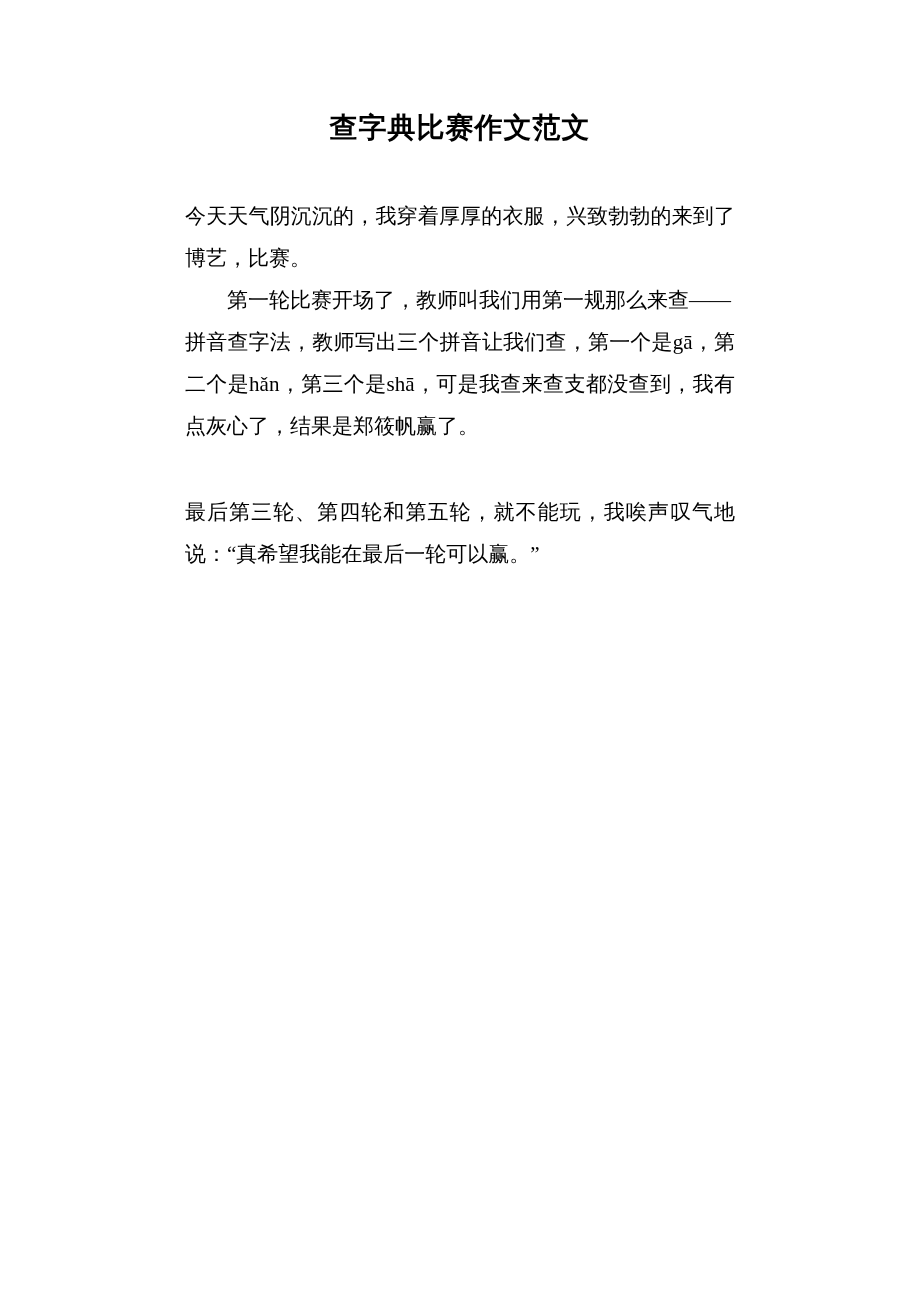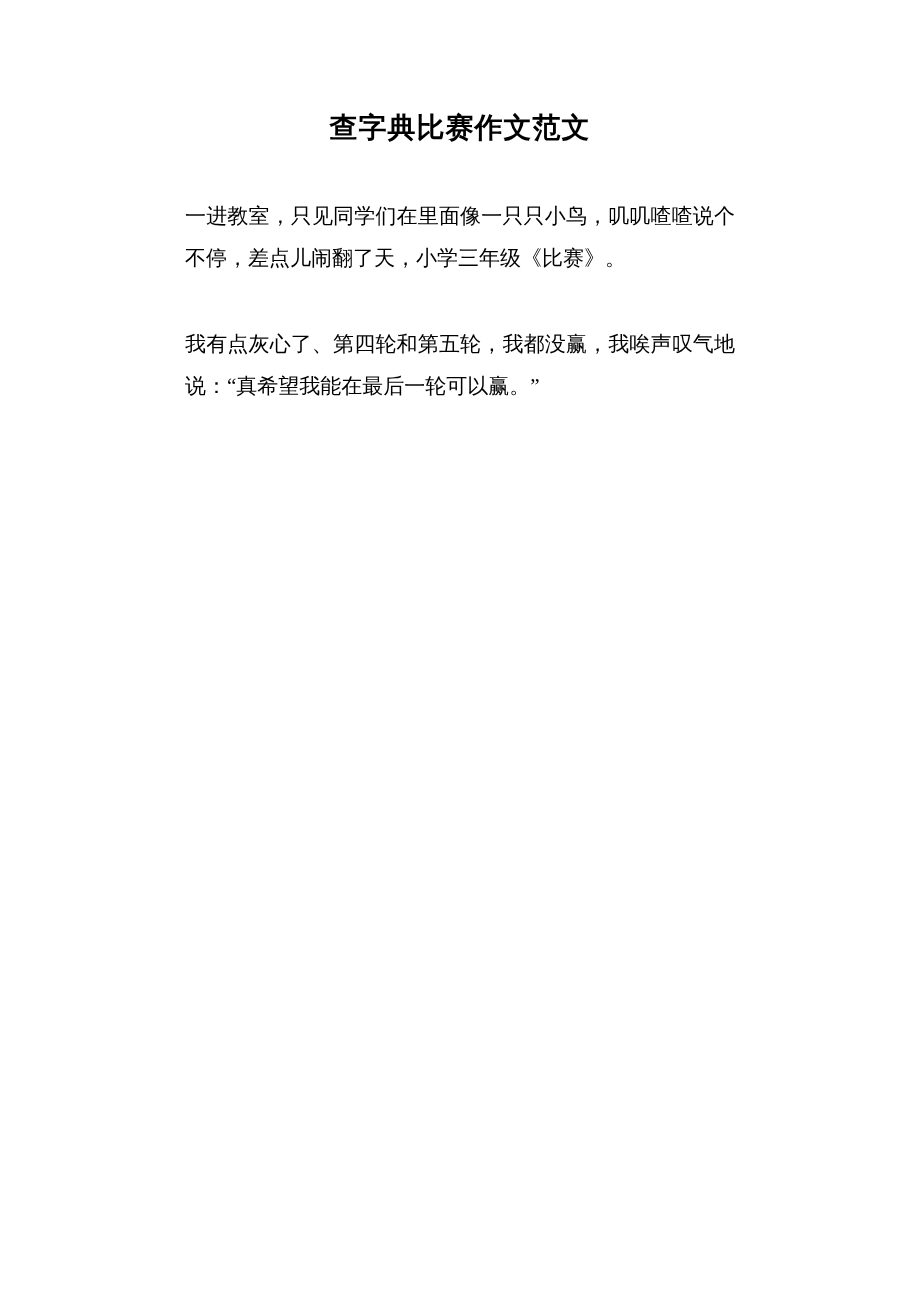--- a/index.html
+++ b/index.html
@@ -42,20 +42,22 @@
   .para.indent-first {
     text-indent: 2em;
   }
 </style>
 </head>
 <body>
 
 <div class="page">
   <h1 class="doc-title">查字典比赛作文范文</h1>
 
-
-  <p class="para">一进教室，只见同学们在里面像一只只小鸟，叽叽喳喳说个不停，差点儿闹翻了天，小学三年级《比赛》。</p>
+  <p class="para">今天天气阴沉沉的，我穿着厚厚的衣服，兴致勃勃的来到了博艺，比赛。</p>
 
 
 
+  <p class="para no-gap indent-first">第一轮比赛开场了，教师叫我们用第一规那么来查——
+拼音查字法，教师写出三个拼音让我们查，第一个是gā，第二个是hǎn，第三个是shā，可是我查来查支都没查到，我有点灰心了，结果是郑筱帆赢了。</p>
 
-  <p class="para">我有点灰心了、第四轮和第五轮，我都没赢，我唉声叹气地说：“真希望我能在最后一轮可以赢。”</p>
+
+  <p class="para">最后第三轮、第四轮和第五轮，就不能玩，我唉声叹气地说：“真希望我能在最后一轮可以赢。”</p>
 </div>
 
 </body></html>

